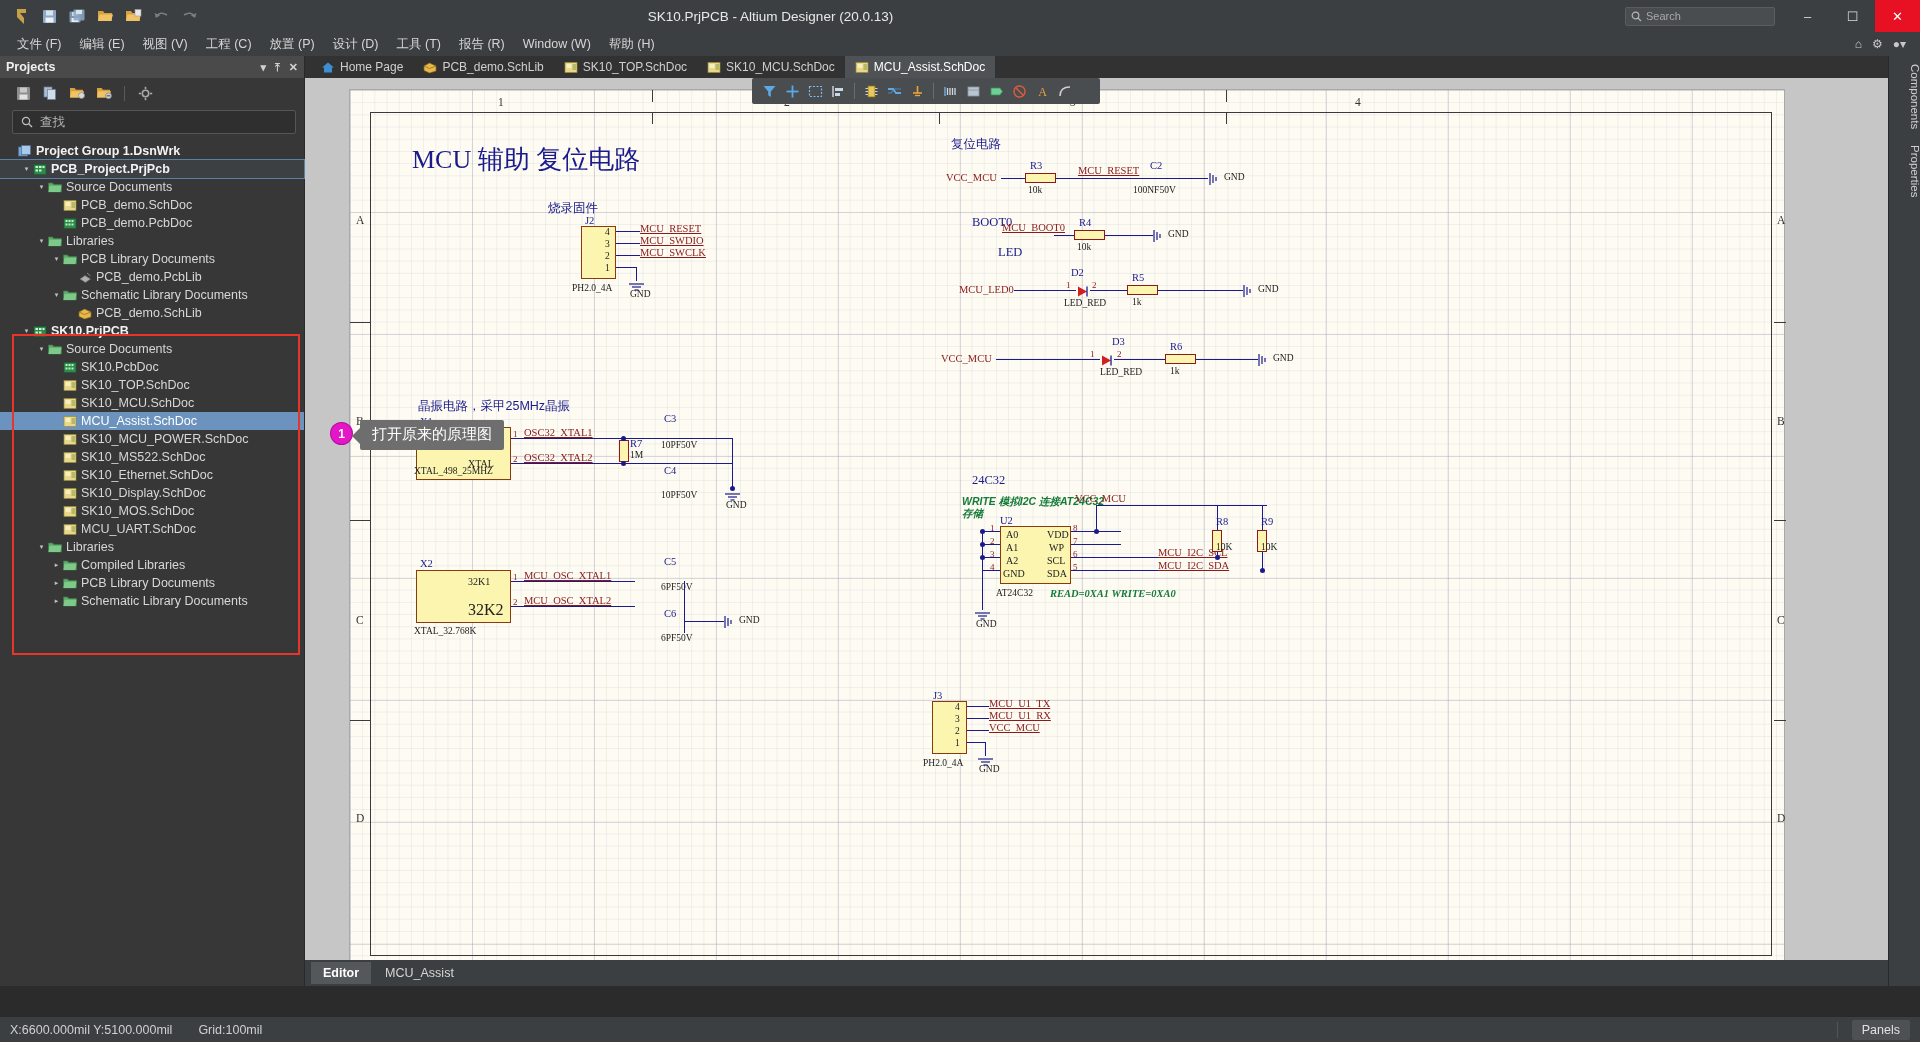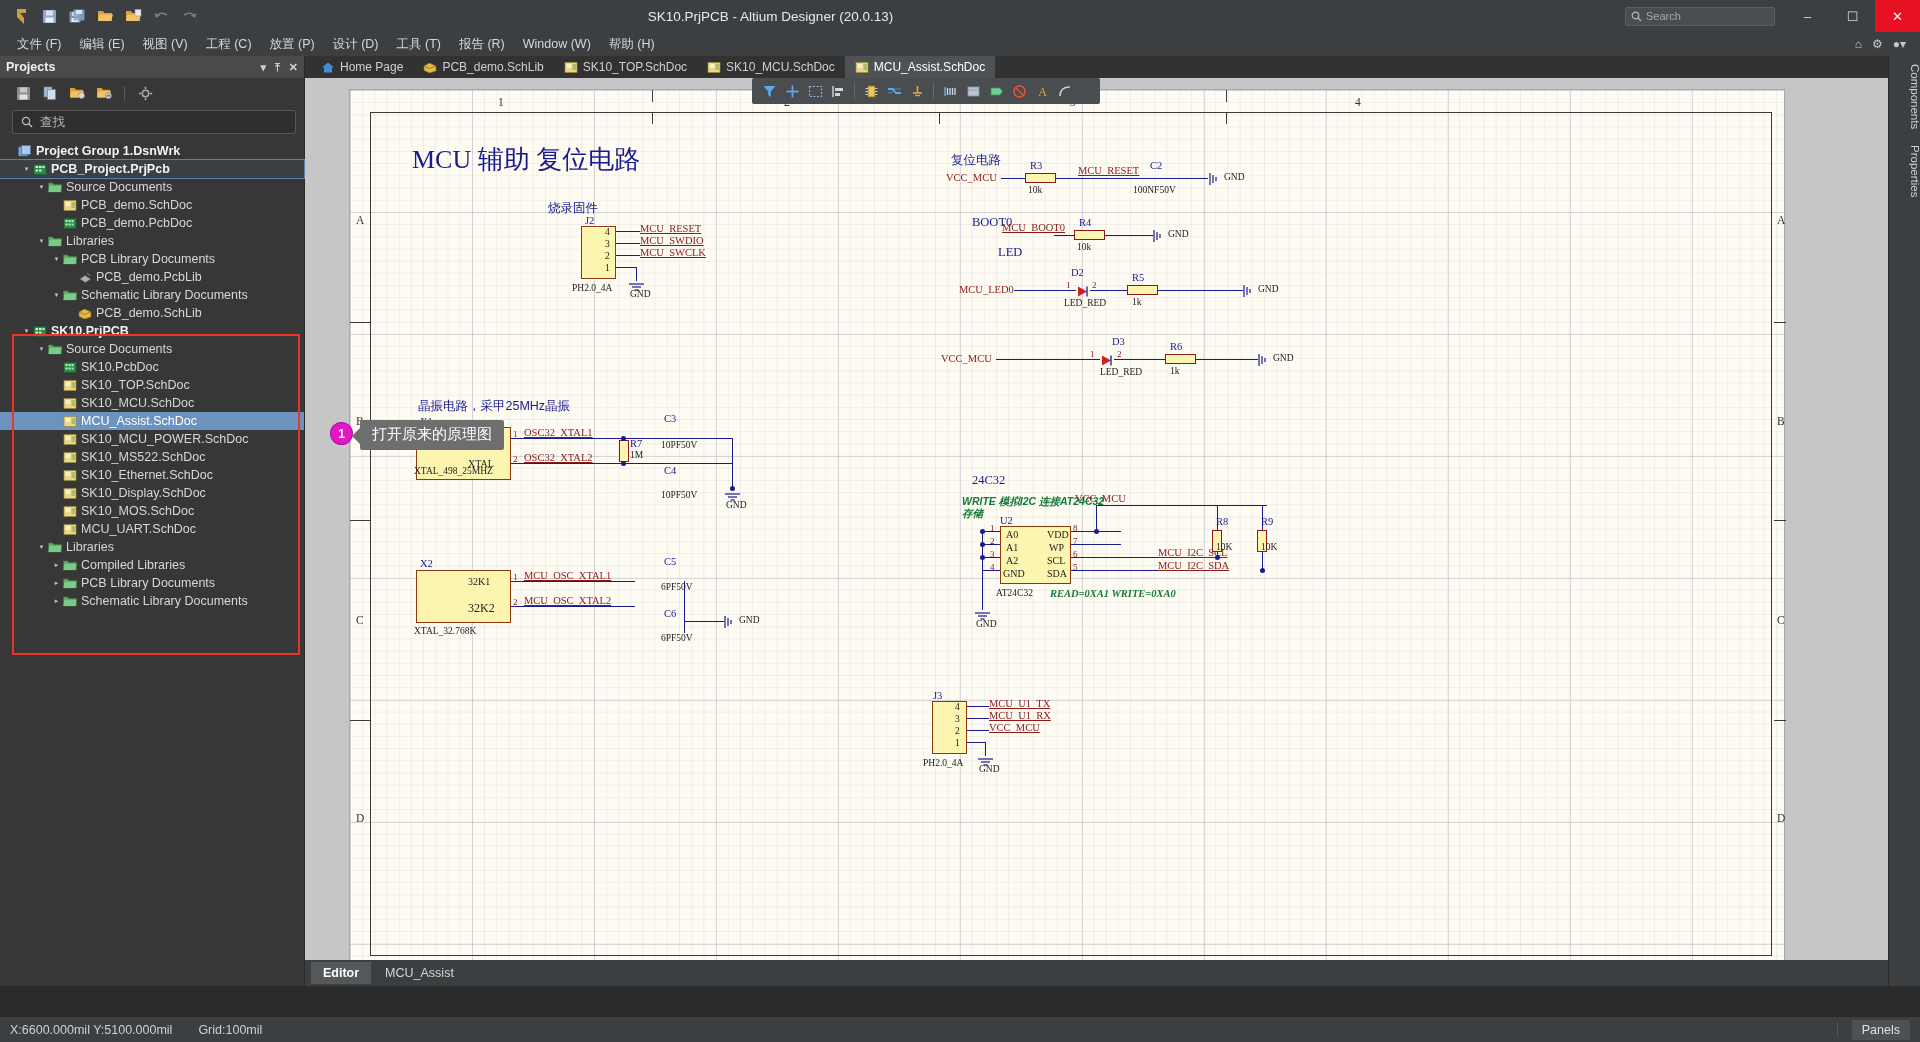--- a/index.html
+++ b/index.html
@@ -809,21 +809,21 @@
         <div class="sch lbl-sm" style="left:222px; top:193px;">PH2.0_4A</div>
         <div class="gnd" style="left:278px; top:190px;">
           <svg width="17" height="11" viewBox="0 0 17 11">
               <line x1="1" y1="1" x2="16" y2="1" stroke="#1a1a8c" stroke-width="1.2"></line>
               <line x1="4" y1="4" x2="13" y2="4" stroke="#1a1a8c" stroke-width="1.2"></line>
               <line x1="6.5" y1="7" x2="10.5" y2="7" stroke="#1a1a8c" stroke-width="1.2"></line>
             </svg>
         </div>
         <div class="sch lbl-sm" style="left:280px; top:199px;">GND</div>
 
-        <div class="sch lbl-blue-cn" style="left:601px; top:46px;margin-top:16px;">复位电路</div>
+        <div class="sch lbl-blue-cn" style="left:601px; top:46px;">复位电路</div>
         <div class="sch lbl-net-nu" style="left:596px; top:82px;">VCC_MCU</div>
         <div class="wire h" style="left:651px; top:88px; width:24px;"></div>
         <div class="resbox" style="left:675px; top:83px; width:31px; height:10px;"></div>
         <div class="sch lbl-dk" style="left:680px; top:70px;">R3</div>
         <div class="sch lbl-sm" style="left:678px; top:95px;">10k</div>
         <div class="wire h" style="left:706px; top:88px; width:152px;"></div>
         <div class="sch lbl-net" style="left:728px; top:75px;">MCU_RESET</div>
         <div class="sch lbl-dk" style="left:800px; top:70px;">C2</div>
         <div class="sch lbl-sm" style="left:783px; top:95px;">100NF50V</div>
         <div class="gnd" style="left:859px; top:82px;">
@@ -935,21 +935,21 @@
               <line x1="1" y1="1" x2="16" y2="1" stroke="#1a1a8c" stroke-width="1.2"></line>
               <line x1="4" y1="4" x2="13" y2="4" stroke="#1a1a8c" stroke-width="1.2"></line>
               <line x1="6.5" y1="7" x2="10.5" y2="7" stroke="#1a1a8c" stroke-width="1.2"></line>
             </svg>
         </div>
         <div class="sch lbl-sm" style="left:376px; top:410px;">GND</div>
 
         <div class="sch lbl-dk" style="left:70px; top:468px;">X2</div>
         <div class="comp-box" style="left:66px; top:480px; width:95px; height:53px;"></div>
         <div class="sch lbl-sm" style="left:118px; top:486px; font-size:10px;">32K1</div>
-        <div class="sch lbl-sm" style="left:118px; top:511px; font-size:12px;">32K2</div>
+        <div class="sch lbl-sm" style="left:118px; top:511px; font-size:16px;">32K2</div>
         <div class="wire h" style="left:161px; top:491px; width:124px;"></div>
         <div class="wire h" style="left:161px; top:516px; width:124px;"></div>
         <div class="sch pinnum" style="left:163px; top:482px;">1</div>
         <div class="sch pinnum" style="left:163px; top:507px;">2</div>
         <div class="sch lbl-net" style="left:174px; top:480px;">MCU_OSC_XTAL1</div>
         <div class="sch lbl-net" style="left:174px; top:505px;">MCU_OSC_XTAL2</div>
         <div class="sch lbl-sm" style="left:64px; top:536px;">XTAL_32.768K</div>
         <div class="sch lbl-dk" style="left:314px; top:466px;">C5</div>
         <div class="sch lbl-sm" style="left:311px; top:492px;">6PF50V</div>
         <div class="sch lbl-dk" style="left:314px; top:518px;">C6</div>

